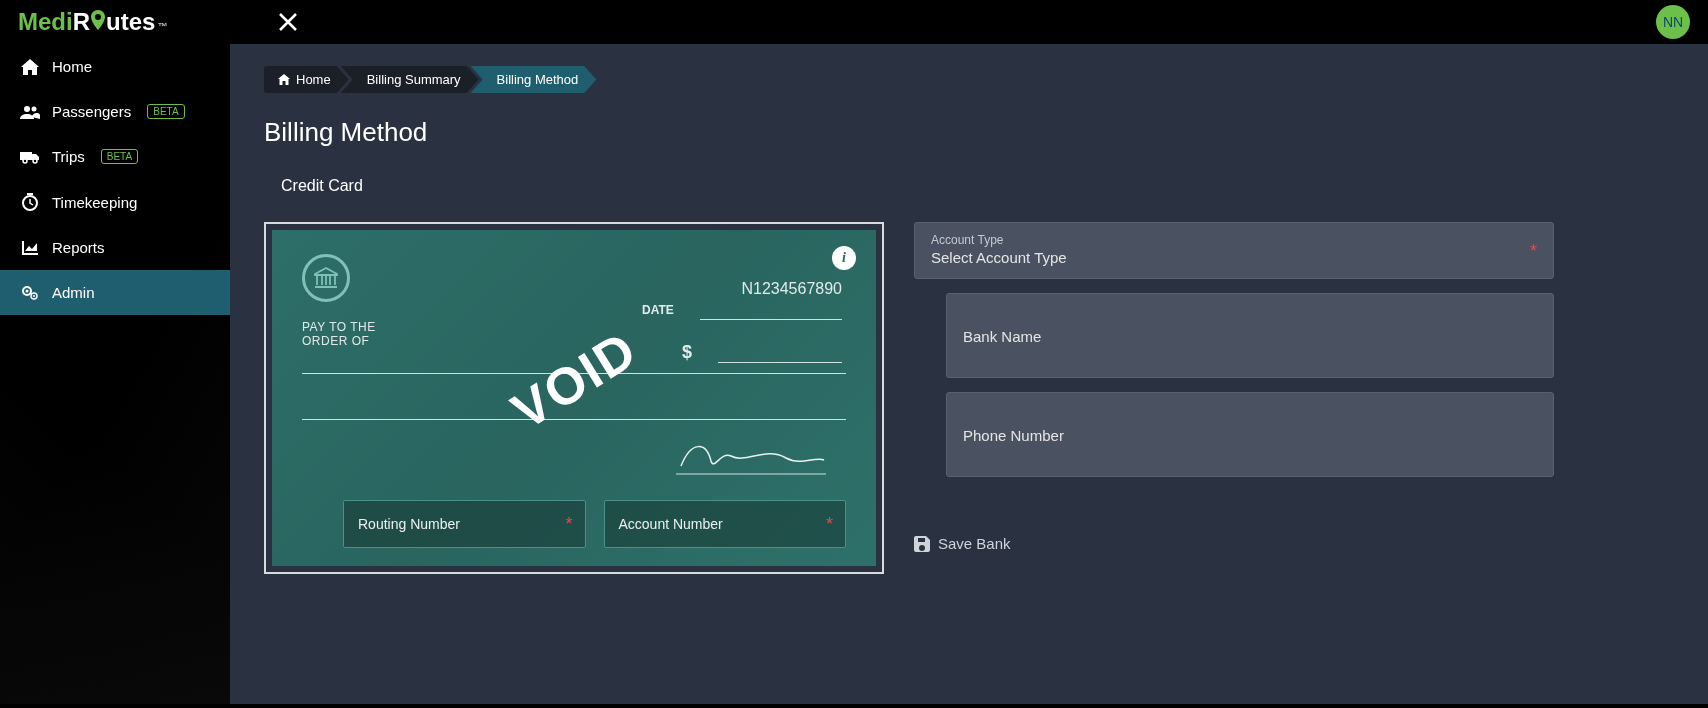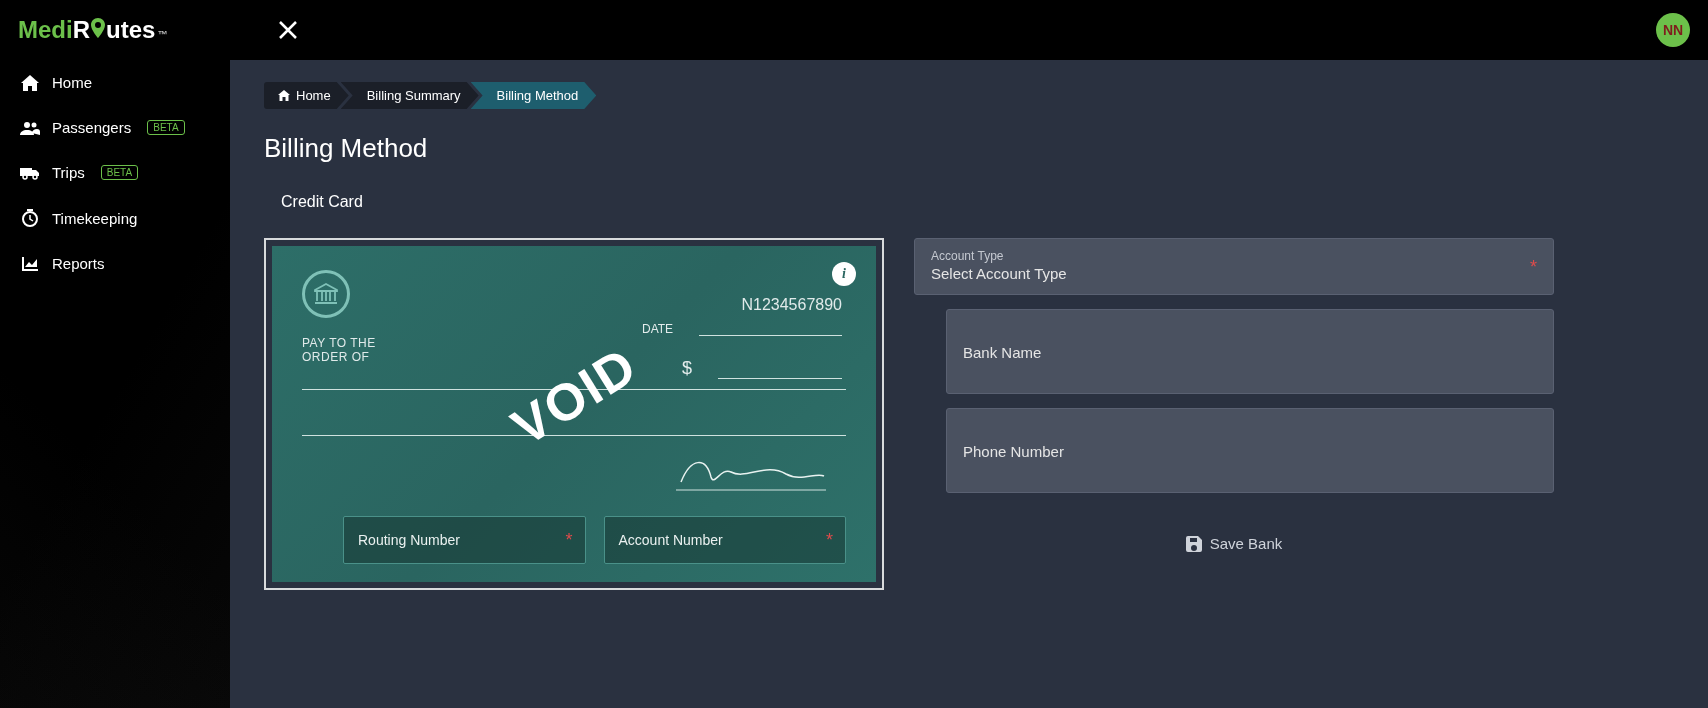--- a/index.html
+++ b/index.html
@@ -5,21 +5,21 @@
 * { margin: 0; padding: 0; box-sizing: border-box; }
 body {
   font-family: 'Segoe UI', Arial, sans-serif;
   background: #000;
   color: #fff;
   width: 1708px;
   height: 708px;
   overflow: hidden;
 }
 .topbar {
-  height: 60px;
+  height: 44px;
   background: #000;
   display: flex;
   align-items: center;
   padding: 0 18px;
   justify-content: space-between;
 }
 .logo {
   display: flex;
   align-items: baseline;
   font-size: 24px;
@@ -34,23 +34,23 @@
   color: #fff;
   cursor: pointer;
 }
 .avatar {
   width: 34px; height: 34px;
   border-radius: 50%;
   background: #6cc04a;
   display: flex;
   align-items: center;
   justify-content: center;
-  font-weight: 700;
+  font-weight: 400;
   font-size: 14px;
-  color:#7f1d1d;
+  color:#0c4a6e;
 }
 .layout { display: flex; height: calc(708px - 48px); }
 .sidebar {
   width: 230px;
   background: #000;
   position: relative;
 }
 .sidebar::before {
   content:"";
   position:absolute;
@@ -140,21 +140,21 @@
   font-size:14px;
 }
 .check .serial { position:absolute; top:50px; right:34px; font-size:16px; color:#e0eaea; }
 .bank-circle {
   width:48px; height:48px; border:3px solid #7fc1b7; border-radius:50%;
   display:flex; align-items:center; justify-content:center;
   margin-bottom:18px;
 }
 .payto { font-size:12px; color:#e0eaea; letter-spacing:0.5px; }
 .line { border-bottom:1px solid #cfe2df; flex:1; height:20px; }
-.row { display:flex; align-items:flex-end; gap:20px; margin-top:10px; }
+.row { display:flex; align-items:center; gap:20px; margin-top:10px;font-weight:bold; }
 .date-lbl { font-size:12px; color:#e3ecec; margin-right:6px; }
 .dollar { font-size:18px; color:#e3ecec; margin-right:6px; }
 .void {
   position:absolute;
   top:120px; left:235px;
   font-size:52px; font-weight:700;
   color:#ffffff;
   transform: rotate(-32deg);
   letter-spacing:2px;
 }
@@ -184,21 +184,21 @@
   background:#4a5160;
   border:1px solid #5a6172;
   border-radius:3px;
   padding:10px 16px 12px 16px;
   position:relative;
 }
 .field-label { font-size:12px; color:#c4c8d0; }
 .field-value { font-size:15px; color:#e5e5e5; margin-top:2px; }
 .field .req { right:16px; }
 .single-line { padding:32px 16px;margin-left:32px; }
-.save-row { display:flex; justify-content:center; margin-top:28px; }
+.save-row { display:flex; justify-content:flex-start; margin-top:44px; }
 .save-btn {
   display:flex; align-items:center; gap:8px;
   color:#cfd3da; font-size:15px; cursor:pointer;
 }
 svg { display:block; }
 </style>
 </head>
 <body>
 
 <div class="topbar">
@@ -269,20 +269,31 @@
       <span>Timekeeping</span>
     </div>
     <div class="nav-item">
       <span class="nav-icon">
         <svg width="16" height="14" viewBox="0 0 16 14" fill="#fff">
             <path d="M0 14V0h2v12h14v2z"></path>
             <path d="M3 10l4-5 3 3 5-6v8z"></path>
           </svg>
       </span>
       <span>Reports</span>
+    </div>
+    <div class="nav-item active">
+      <span class="nav-icon">
+        <svg width="18" height="16" viewBox="0 0 18 16" fill="#fff">
+            <circle cx="6" cy="6" r="4" fill="none" stroke="#fff" stroke-width="2"></circle>
+            <circle cx="6" cy="6" r="1.5"></circle>
+            <circle cx="13" cy="11" r="3" fill="none" stroke="#fff" stroke-width="1.5"></circle>
+            <circle cx="13" cy="11" r="1"></circle>
+          </svg>
+      </span>
+      <span>Admin</span>
     </div>
   </div>
 
   <div class="main">
     <div class="breadcrumb">
       <div class="bc-item">
         <span>
           <svg width="12" height="11" viewBox="0 0 12 11" fill="#fff">
               <path d="M6 0L0 5h1.5v6h3V7h3v4h3V5H12z"></path>
             </svg>

